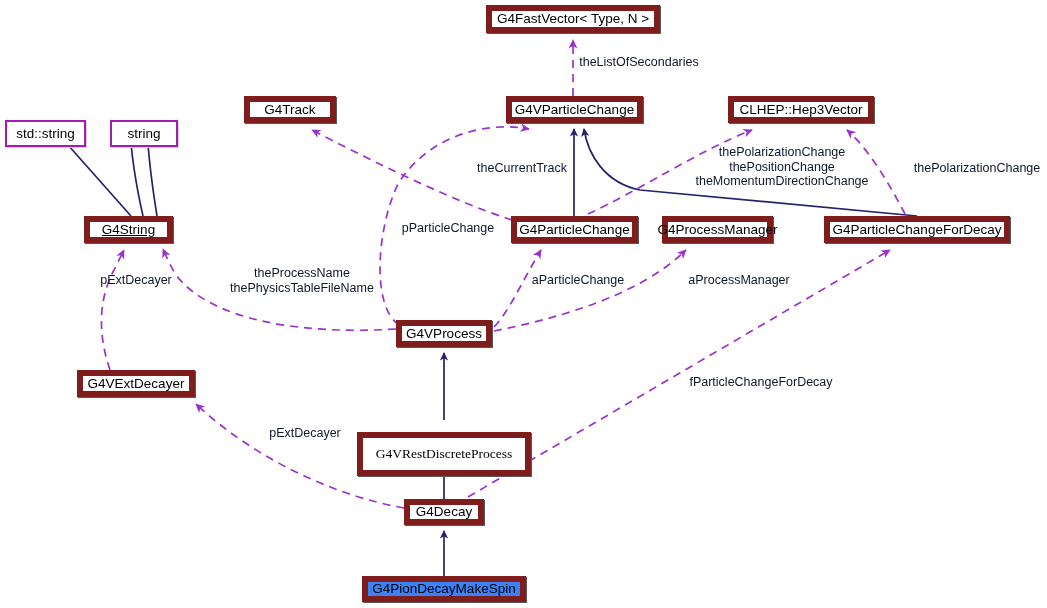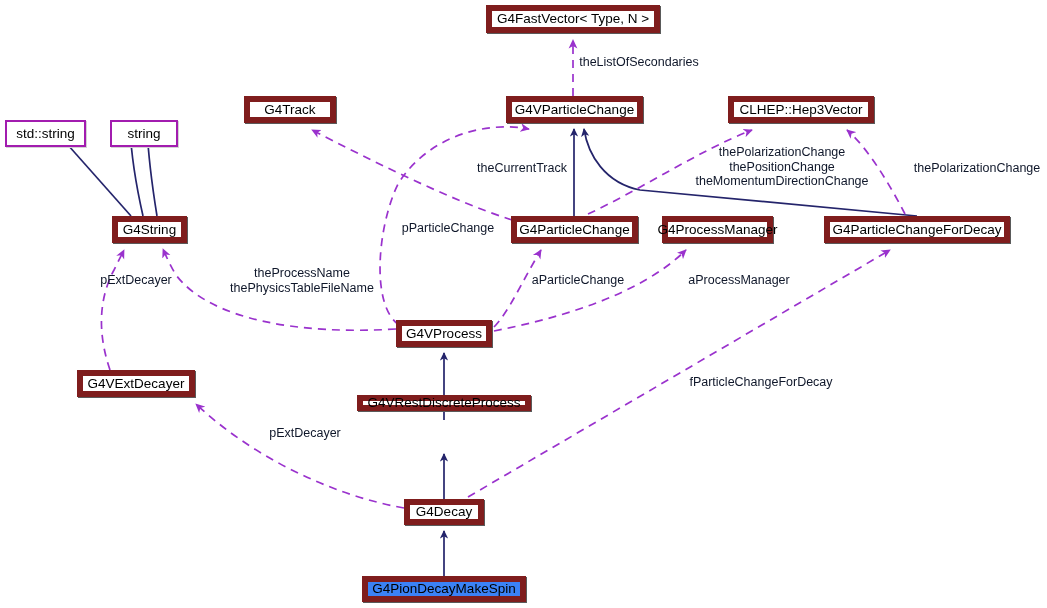--- a/index.html
+++ b/index.html
@@ -116,27 +116,27 @@
     </g>
   </svg>
 
   <div id="nodes">
       <div class="node" style="left: 486px; top: 5px; width: 174px; height: 28px;">G4FastVector&lt; Type, N &gt;</div>
       <div class="node light" style="left: 5px; top: 96px; width: 81px; height: 27px;">std::string</div>
       <div class="node light" style="left: 110px; top: 96px; width: 68px; height: 27px;">string</div>
       <div class="node" style="left: 244px; top: 96px; width: 92px; height: 27px;">G4Track</div>
       <div class="node" style="left: 506px; top: 96px; width: 137px; height: 27px;">G4VParticleChange</div>
       <div class="node" style="left: 728px; top: 96px; width: 146px; height: 27px;">CLHEP::Hep3Vector</div>
-      <div class="node" style="left: 112px; top: 216px; width: 75px; height: 27px;">G4String</div>
+      <div class="node" style="left: 84px; top: 216px; width: 89px; height: 27px; text-decoration: underline;">G4String</div>
       <div class="node" style="left: 511px; top: 216px; width: 127px; height: 27px;">G4ParticleChange</div>
       <div class="node" style="left: 662px; top: 216px; width: 111px; height: 27px;">G4ProcessManager</div>
       <div class="node" style="left: 824px; top: 216px; width: 186px; height: 27px;">G4ParticleChangeForDecay</div>
       <div class="node" style="left: 396px; top: 320px; width: 96px; height: 27px;">G4VProcess</div>
       <div class="node" style="left: 77px; top: 370px; width: 118px; height: 27px;">G4VExtDecayer</div>
-      <div class="node" style="left: 357px; top: 395px; width: 174px; height: 16px;">G4VRestDiscreteProcess</div>
+      <div class="node" style="left: 357px; top: 432px; width: 174px; height: 44px; font-family: Liberation Serif, serif;">G4VRestDiscreteProcess</div>
       <div class="node" style="left: 404px; top: 499px; width: 80px; height: 26px;">G4Decay</div>
       <div class="node highlight" style="left: 362px; top: 576px; width: 164px; height: 26px;">G4PionDecayMakeSpin</div>
     </div>
   <div id="labels">
       <div class="edge-label" style="left: 639px; top: 62px;">theListOfSecondaries</div>
       <div class="edge-label" style="left: 522px; top: 168px;">theCurrentTrack</div>
       <div class="edge-label" style="left: 782px; top: 167px;">thePolarizationChange
 thePositionChange
 theMomentumDirectionChange</div>
       <div class="edge-label" style="left: 977px; top: 168px;">thePolarizationChange</div>

